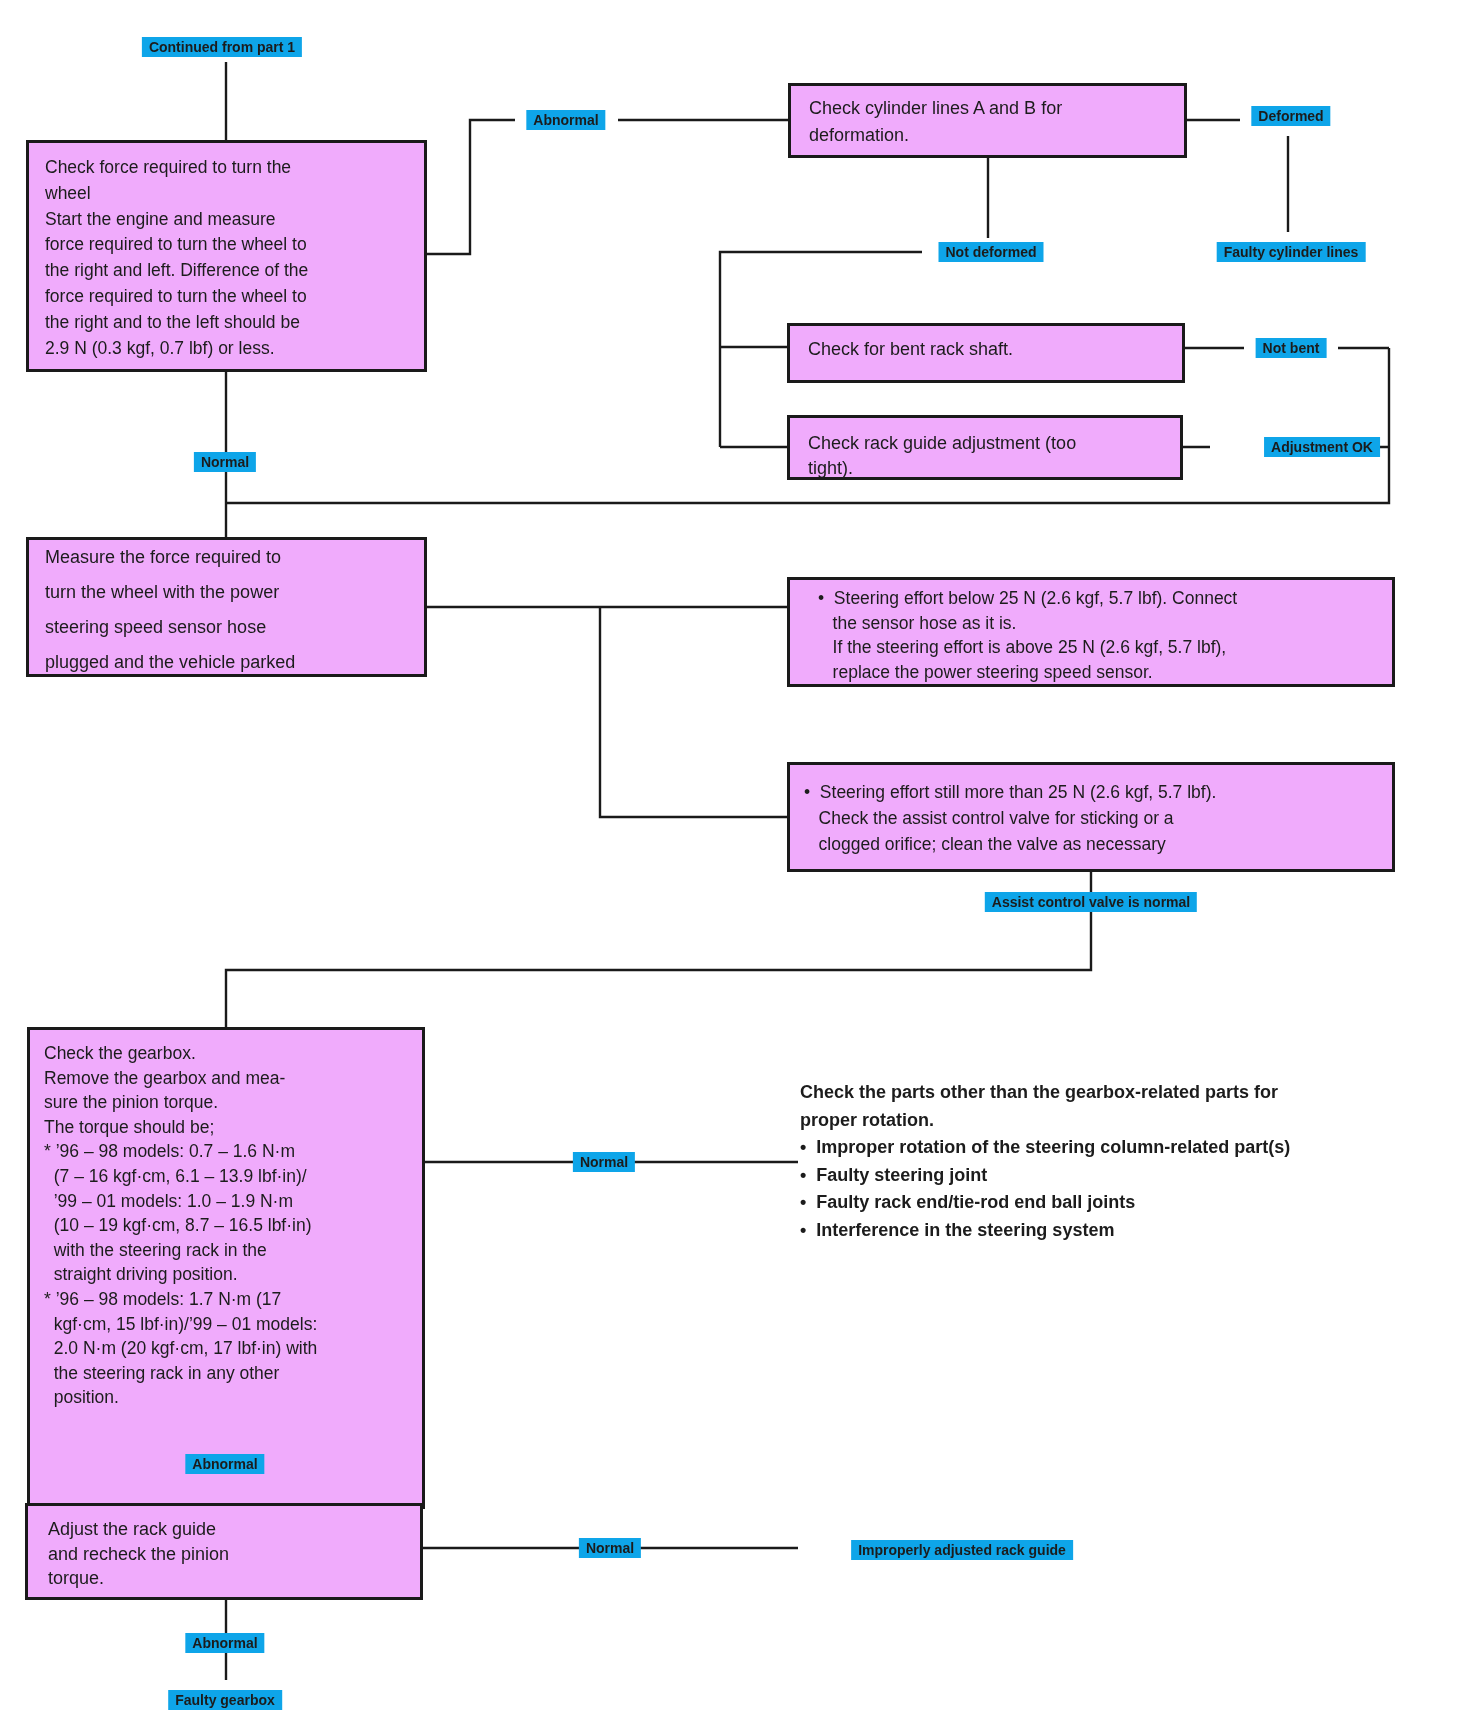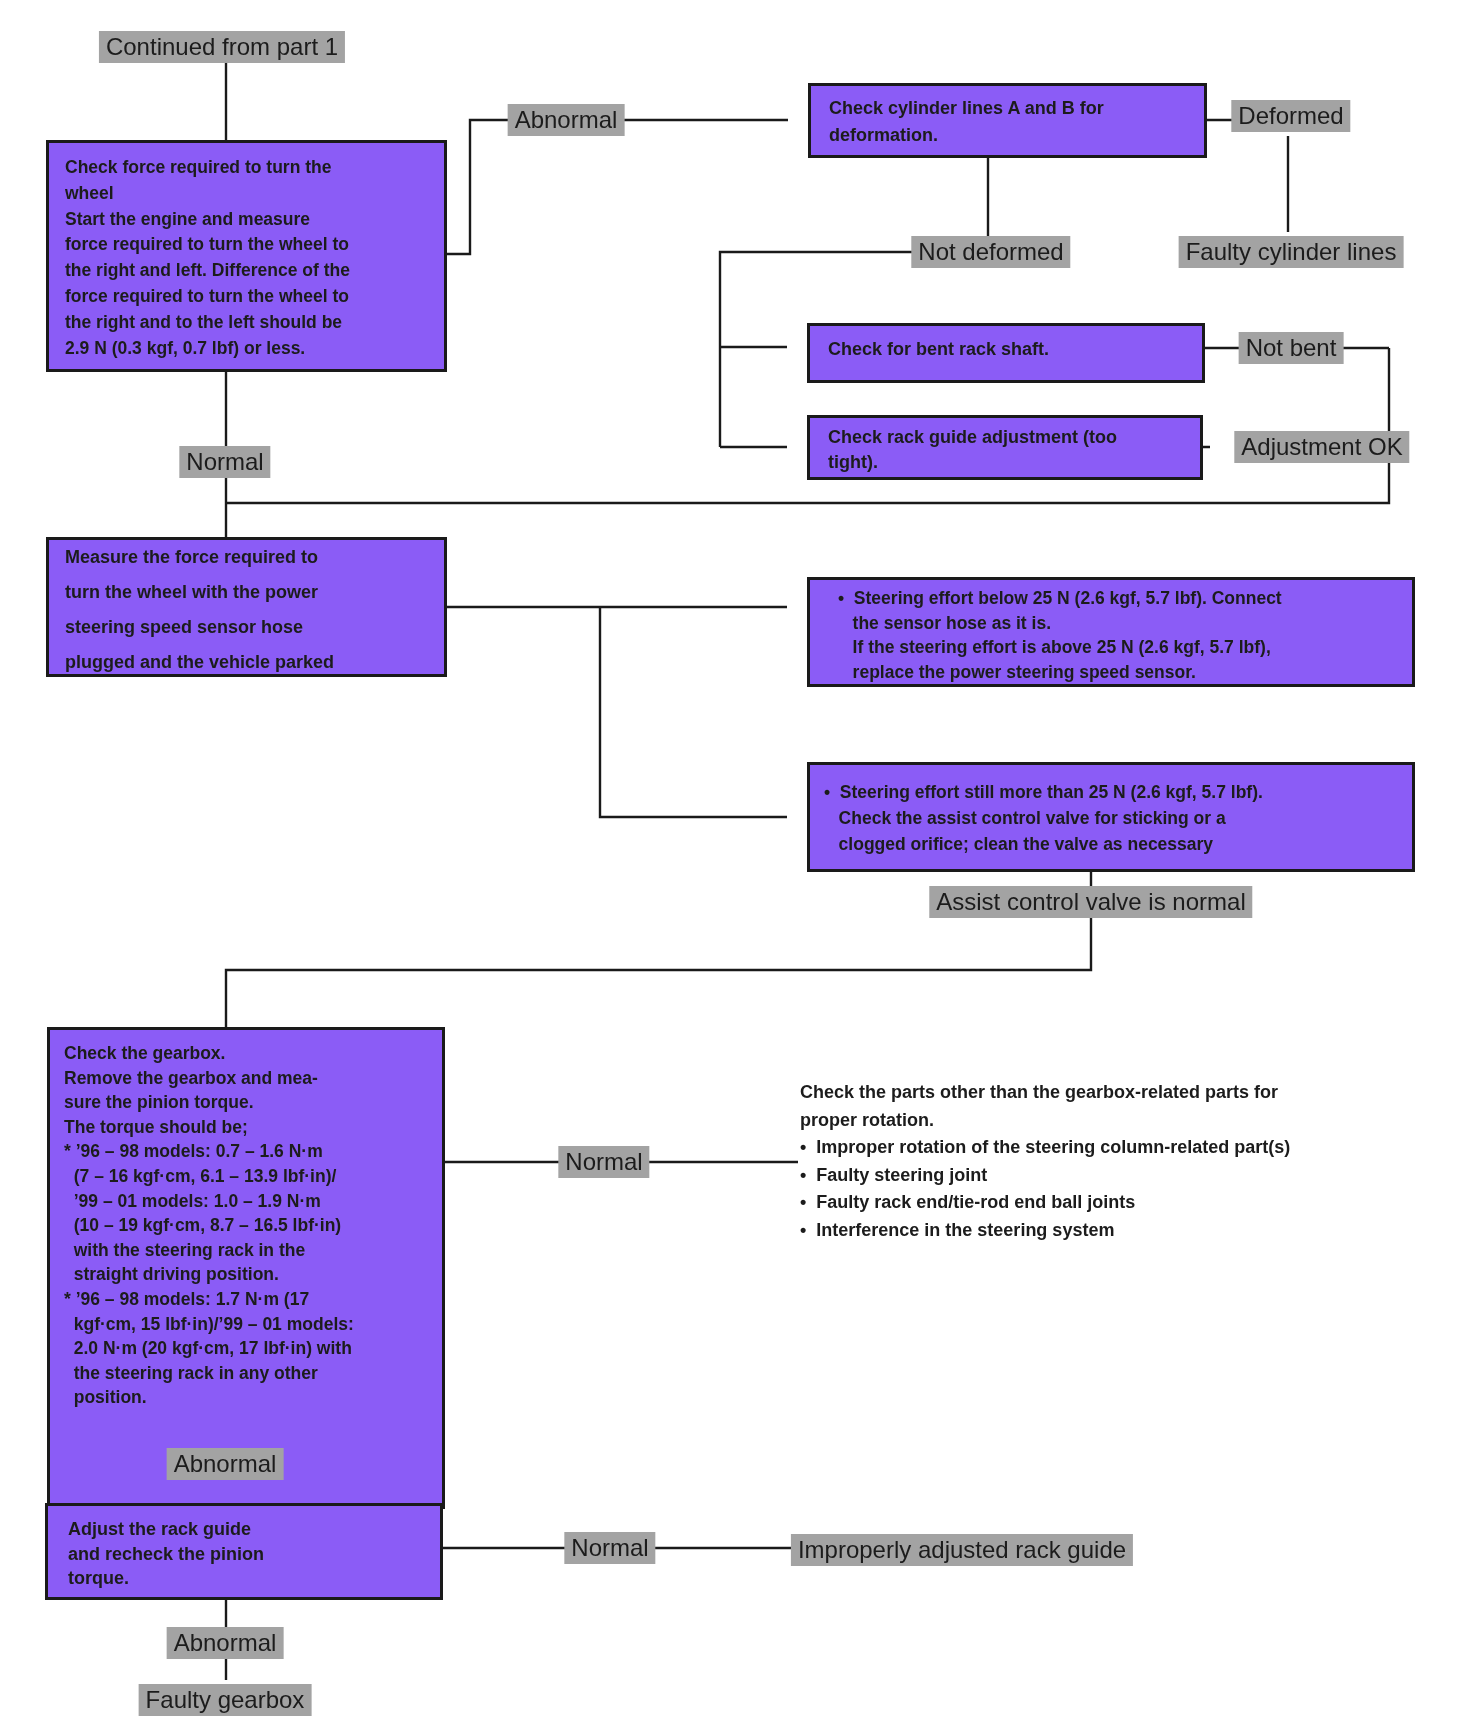--- a/index.html
+++ b/index.html
@@ -25,50 +25,49 @@
   }
   #wires path {
     fill: none;
     stroke: #1a1a1a;
     stroke-width: 2.4;
   }
   .node {
     position: absolute;
     box-sizing: border-box;
     border: 3px solid #1a1a1a;
-    background: #8b5cf6;
+    background: #f0abfc;
     z-index: 2;
-    font-weight: bold;
+    font-weight: normal;
     white-space: pre-wrap;
     color: #1c1c1c;
-    margin-left: 20px;
   }
   .lbl {
     position: absolute;
     transform: translate(-50%, -50%);
-    background: #a3a3a3;
+    background: #0ea5e9;
     padding: 2px 7px;
-    font-size: 24px;
-    font-weight: normal;
+    font-size: 14px;
+    font-weight: bold;
     white-space: nowrap;
     z-index: 3;
     color: #1c1c1c;
   }
   .note {
     position: absolute;
     z-index: 2;
     font-weight: bold;
     white-space: pre-wrap;
     color: #1c1c1c;
   }
   
   #box-check-force        { left: 26px;  top: 140px;  width: 401px; height: 232px; padding: 12px 16px; font-size: 17.5px; line-height: 25.8px; }
   #box-check-cylinder     { left: 788px; top: 83px;   width: 399px; height: 75px;  padding: 9px 18px;  font-size: 18px;   line-height: 27px; }
   #box-check-bent         { left: 787px; top: 323px;  width: 398px; height: 60px;  padding: 11px 18px; font-size: 18px;   line-height: 24px; }
-  #box-check-rack-guide   { left: 787px; top: 415px;  width: 396px; height: 65px;  padding: 7px 18px;  font-size: 18px;   line-height: 25px; }
+  #box-check-rack-guide   { left: 787px; top: 415px;  width: 396px; height: 65px;  padding: 13px 18px;  font-size: 18px;   line-height: 25px; }
   #box-measure-force      { left: 26px;  top: 537px;  width: 401px; height: 140px; padding: 0 16px; font-size: 18px;   line-height: 35px; }
   #box-effort-below       { left: 787px; top: 577px;  width: 608px; height: 110px; padding: 6px 28px;  font-size: 17.5px; line-height: 24.5px; }
   #box-effort-still       { left: 787px; top: 762px;  width: 608px; height: 110px; padding: 14px 14px; font-size: 17.5px; line-height: 26px; }
   #box-check-gearbox      { left: 27px;  top: 1027px; width: 398px; height: 482px; padding: 11px 14px; font-size: 17.5px; line-height: 24.6px; }
   #box-adjust-rack-guide  { left: 25px;  top: 1503px; width: 398px; height: 97px;  padding: 11px 20px; font-size: 18px;   line-height: 24.5px; }
   #note-check-parts       { left: 800px; top: 1079px; width: 600px; font-size: 18px; line-height: 27.5px; }
 </style>
 </head>
 <body>
 

